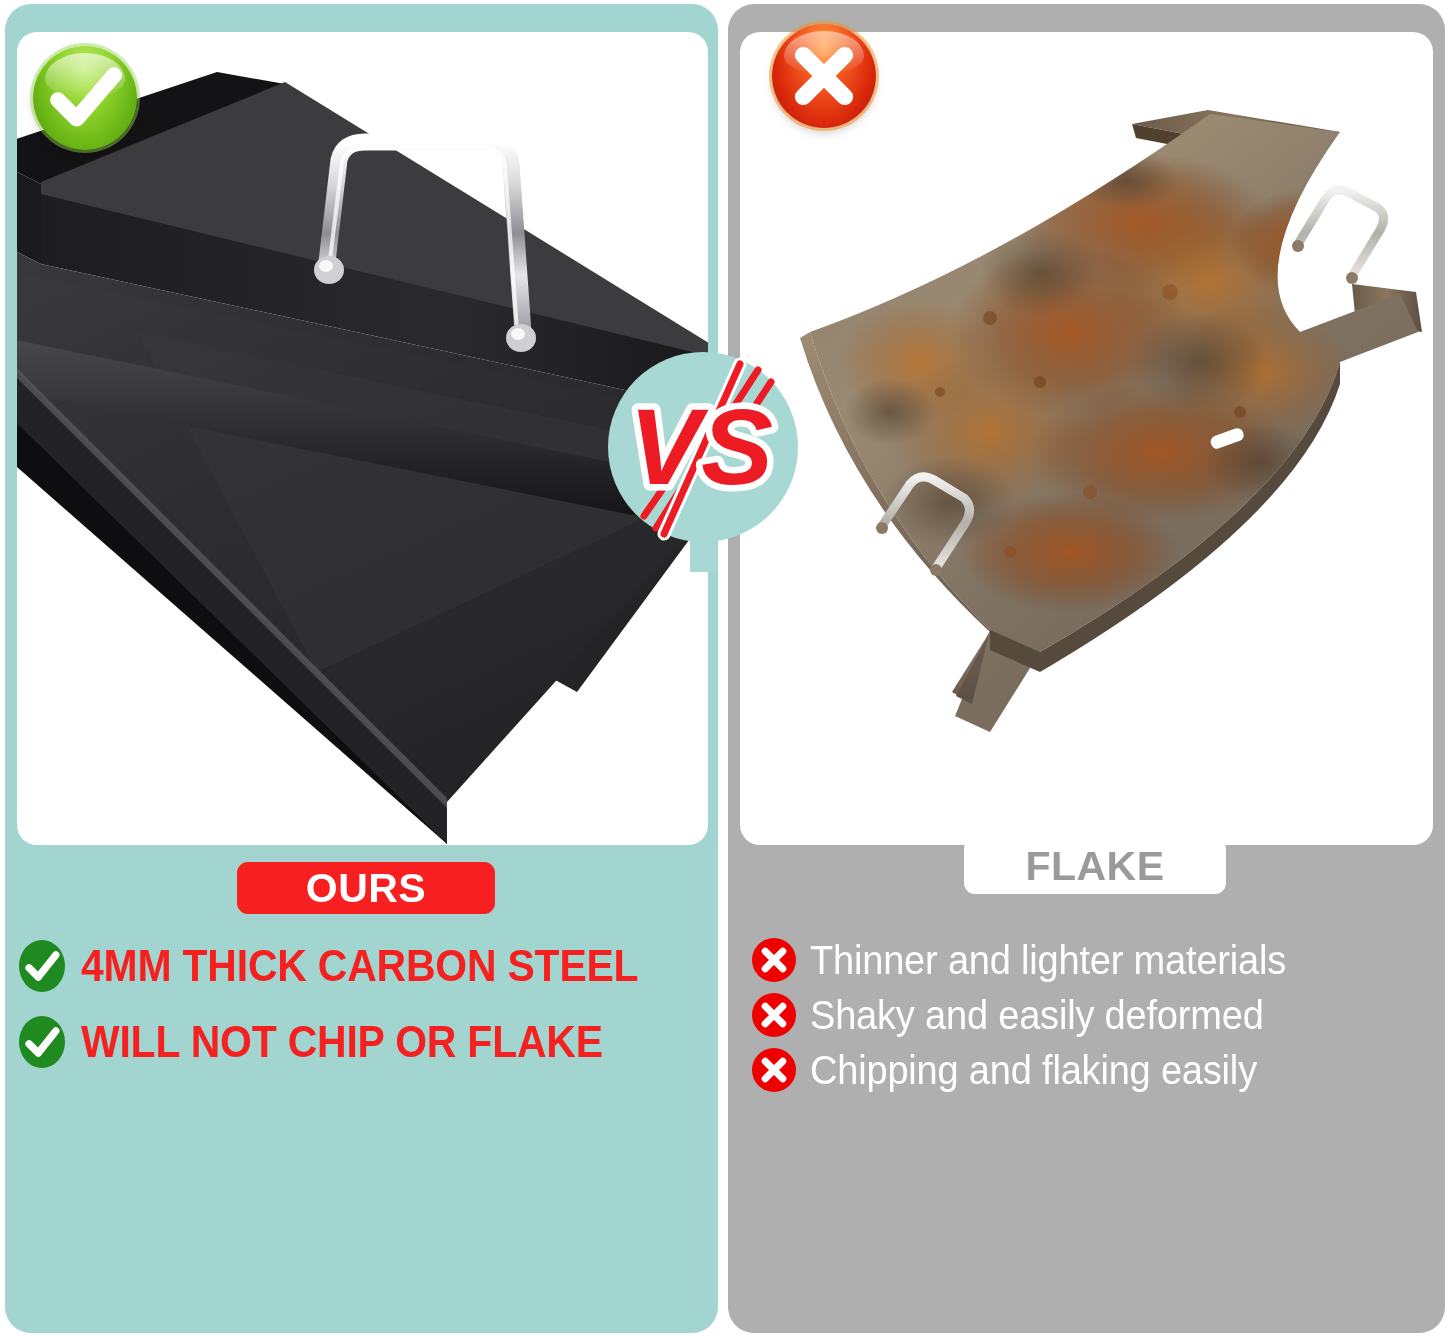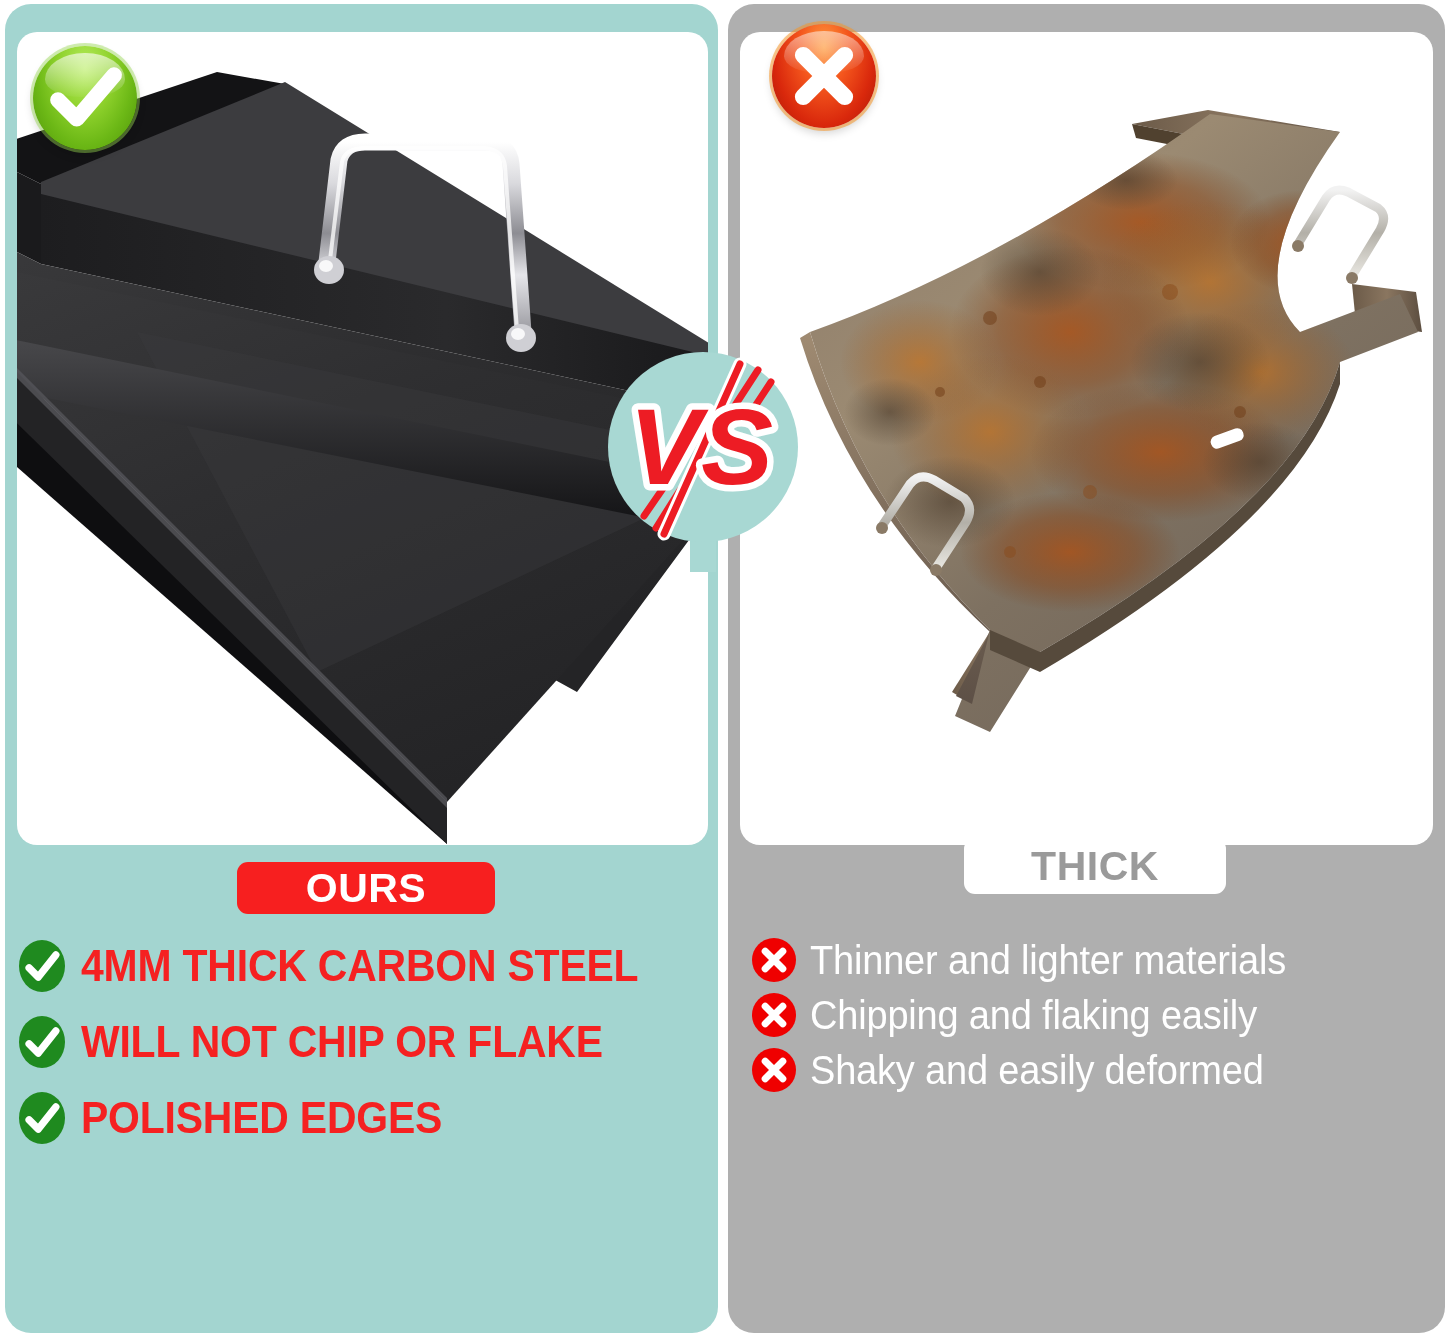--- a/index.html
+++ b/index.html
@@ -193,28 +193,20 @@
       <div class="row">
         <span class="bullet bullet-check">
           <svg viewBox="0 0 100 100">
               <path d="M22,54 L42,74 L80,26" fill="none" stroke="#ffffff" stroke-width="16" stroke-linecap="round" stroke-linejoin="round"></path>
             </svg>
         </span>
         <span class="txt-ours">WILL NOT CHIP OR FLAKE</span>
       </div>
 
 
-      <div class="row">
-        <span class="bullet bullet-check">
-          <svg viewBox="0 0 100 100">
-              <path d="M22,54 L42,74 L80,26" fill="none" stroke="#ffffff" stroke-width="16" stroke-linecap="round" stroke-linejoin="round"></path>
-            </svg>
-        </span>
-        <span class="txt-ours">POLISHED EDGES</span>
-      </div>
 
     </div>
   </div>
 
   <div class="panel panel-right">
 
     <div class="card card-right">
 
       <svg class="griddle-rust" viewBox="0 0 693 813" preserveAspectRatio="none">
         <defs>
@@ -318,49 +310,49 @@
         </g>
       </svg>
     </div>
 
     <div class="glossy glossy-x" style="left:44px;top:20px;">
       <svg viewBox="0 0 100 100">
         <path d="M30,30 L70,70 M70,30 L30,70" fill="none" stroke="#ffffff" stroke-width="16" stroke-linecap="round"></path>
       </svg>
     </div>
 
-    <div class="pill pill-others" style="left:236px;top:834px;">THICK</div>
+    <div class="pill pill-others" style="left:236px;top:834px;">FLAKE</div>
 
     <div class="list list-others" style="left:24px;top:934px;">
 
       <div class="row">
         <span class="bullet bullet-x">
           <svg viewBox="0 0 100 100">
               <path d="M30,30 L70,70 M70,30 L30,70" fill="none" stroke="#ffffff" stroke-width="16" stroke-linecap="round"></path>
             </svg>
         </span>
         <span class="txt-others">Thinner and lighter materials</span>
       </div>
 
       <div class="row">
         <span class="bullet bullet-x">
           <svg viewBox="0 0 100 100">
               <path d="M30,30 L70,70 M70,30 L30,70" fill="none" stroke="#ffffff" stroke-width="16" stroke-linecap="round"></path>
             </svg>
         </span>
+        <span class="txt-others">Shaky and easily deformed</span>
+      </div>
+
+      <div class="row">
+        <span class="bullet bullet-x">
+          <svg viewBox="0 0 100 100">
+              <path d="M30,30 L70,70 M70,30 L30,70" fill="none" stroke="#ffffff" stroke-width="16" stroke-linecap="round"></path>
+            </svg>
+        </span>
         <span class="txt-others">Chipping and flaking easily</span>
-      </div>
-
-      <div class="row">
-        <span class="bullet bullet-x">
-          <svg viewBox="0 0 100 100">
-              <path d="M30,30 L70,70 M70,30 L30,70" fill="none" stroke="#ffffff" stroke-width="16" stroke-linecap="round"></path>
-            </svg>
-        </span>
-        <span class="txt-others">Shaky and easily deformed</span>
       </div>
 
 
     </div>
   </div>
 
   <div class="vs-wrap">
     <div class="vs-tail"></div>
     <div class="vs-circle"></div>
     <svg viewBox="0 0 190 190">

